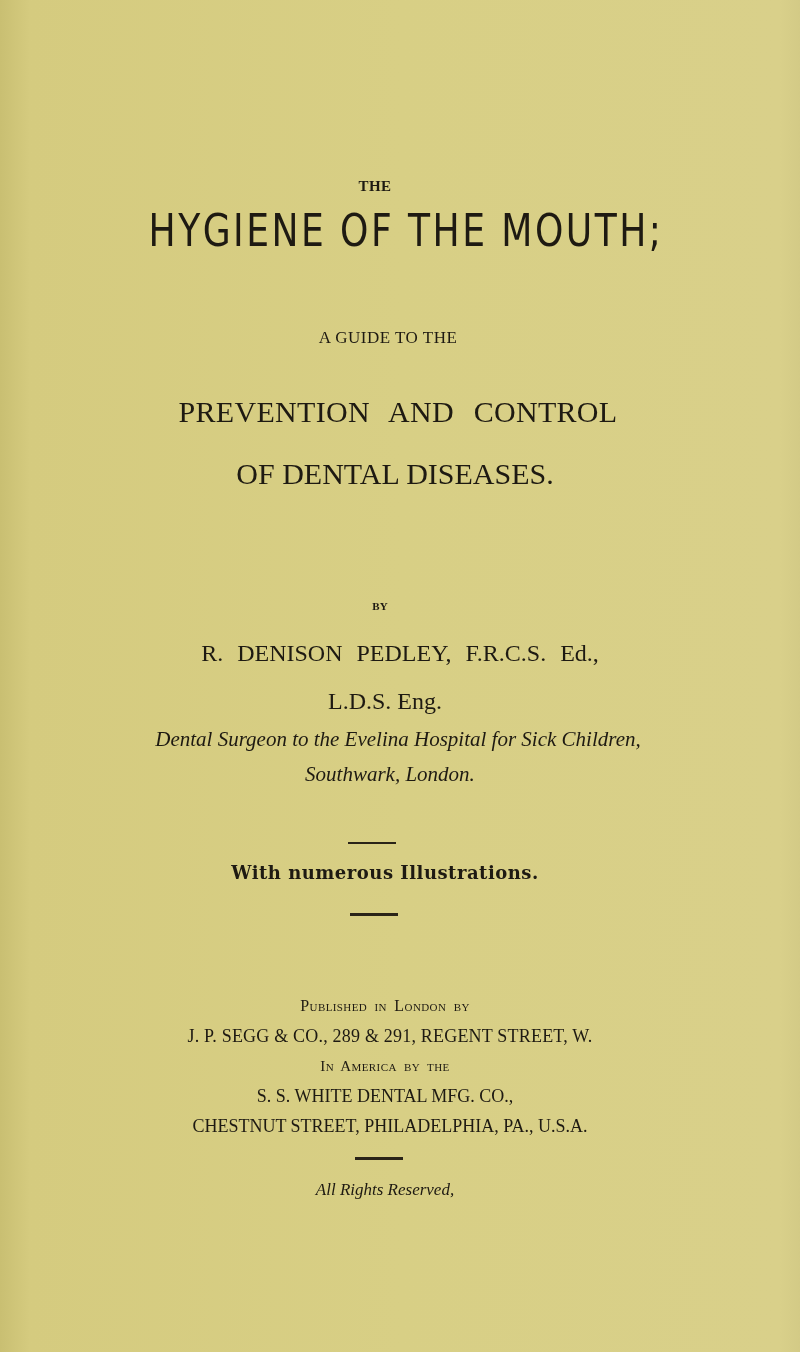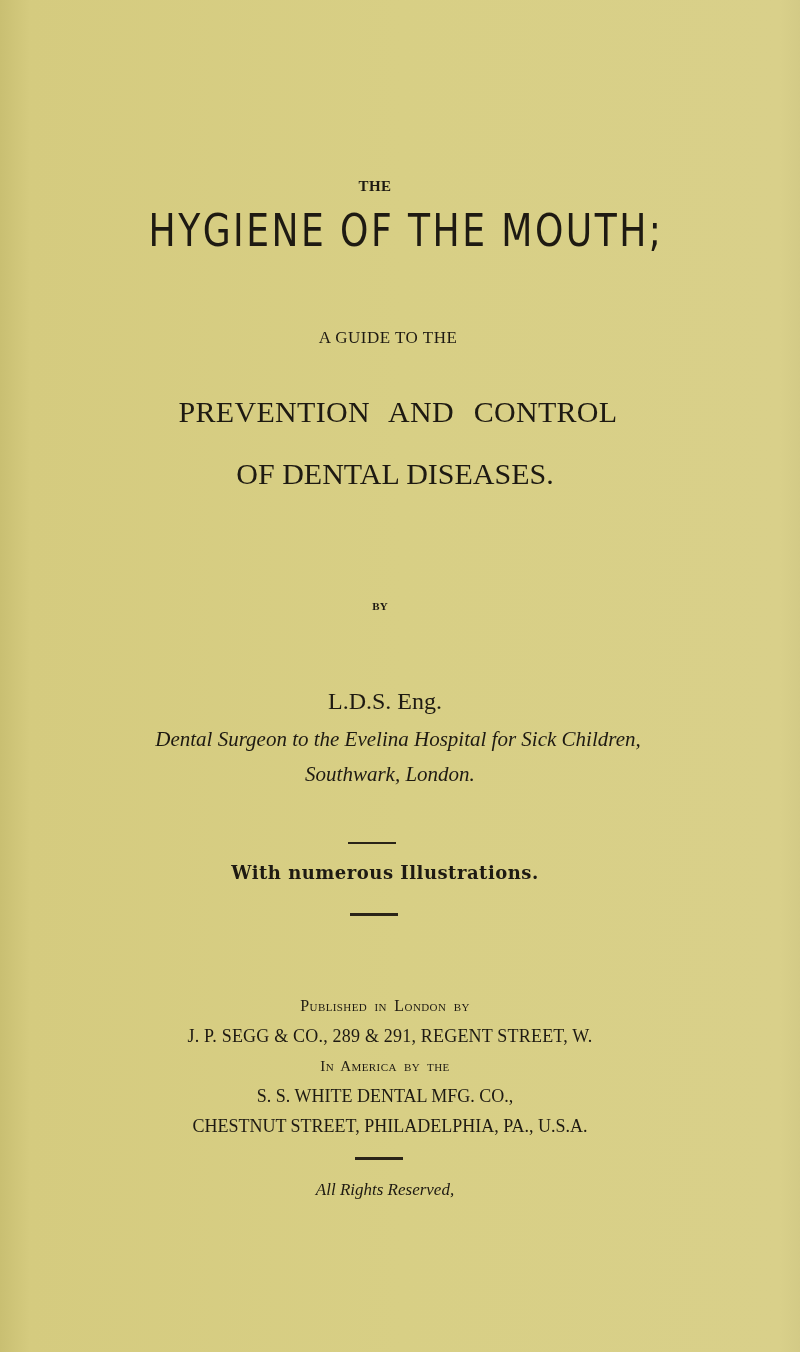--- a/index.html
+++ b/index.html
@@ -152,20 +152,21 @@
 <body>
 
 <div class="page">
   <div class="line the-top">THE</div>
   <div class="line main-title">HYGIENE OF THE MOUTH;</div>
   <div class="line guide">A GUIDE TO THE</div>
   <div class="line prevention">PREVENTION AND CONTROL</div>
   <div class="line of-dental">OF DENTAL DISEASES.</div>
 
   <div class="line by">BY</div>
+  <div class="line author">R. DENISON PEDLEY, F.R.C.S. Ed.,</div>
   <div class="line degrees">L.D.S. Eng.</div>
   <div class="line position">Dental Surgeon to the Evelina Hospital for Sick Children,</div>
   <div class="line location">Southwark, London.</div>
 
   <div class="rule rule-1"></div>
   <div class="line illustrations">With numerous Illustrations.</div>
   <div class="rule rule-2"></div>
 
   <div class="line published">Published in London by</div>
   <div class="line segg">J. P. SEGG &amp; CO., 289 &amp; 291, REGENT STREET, W.</div>

